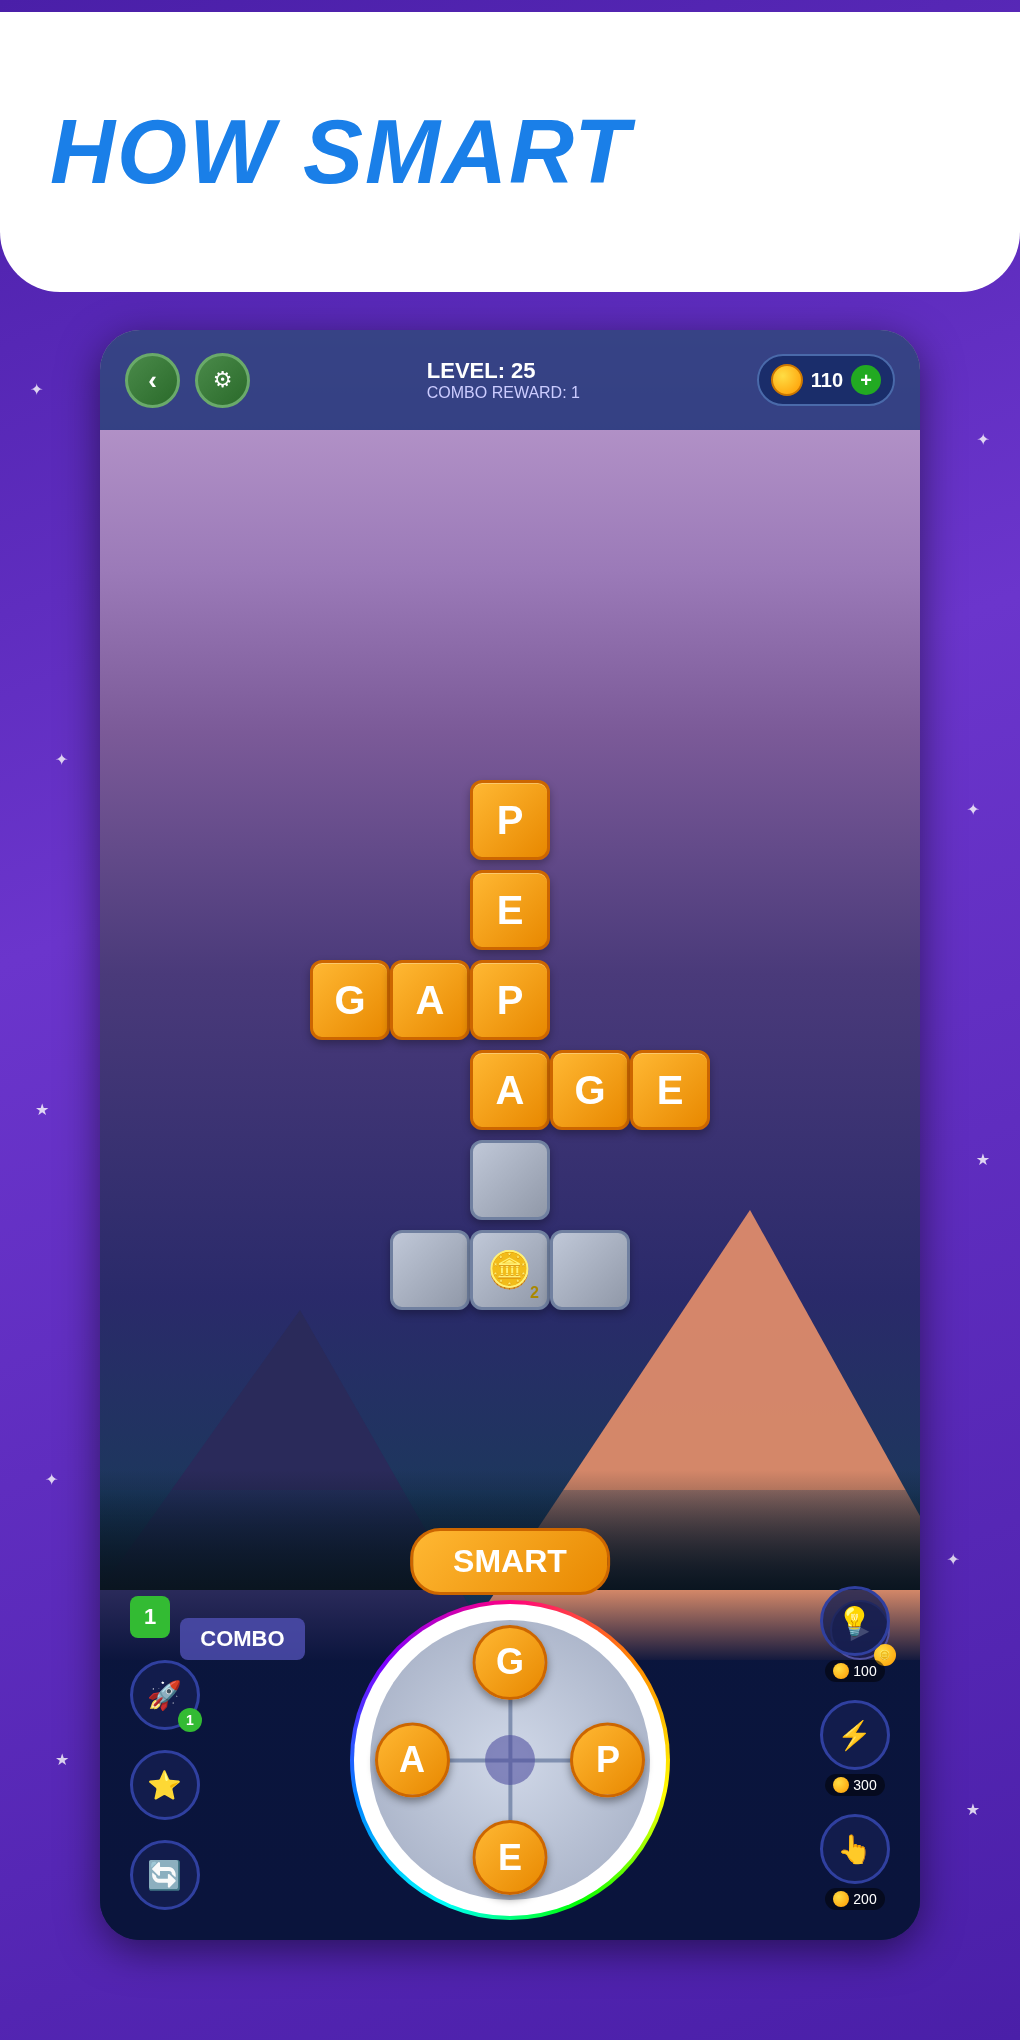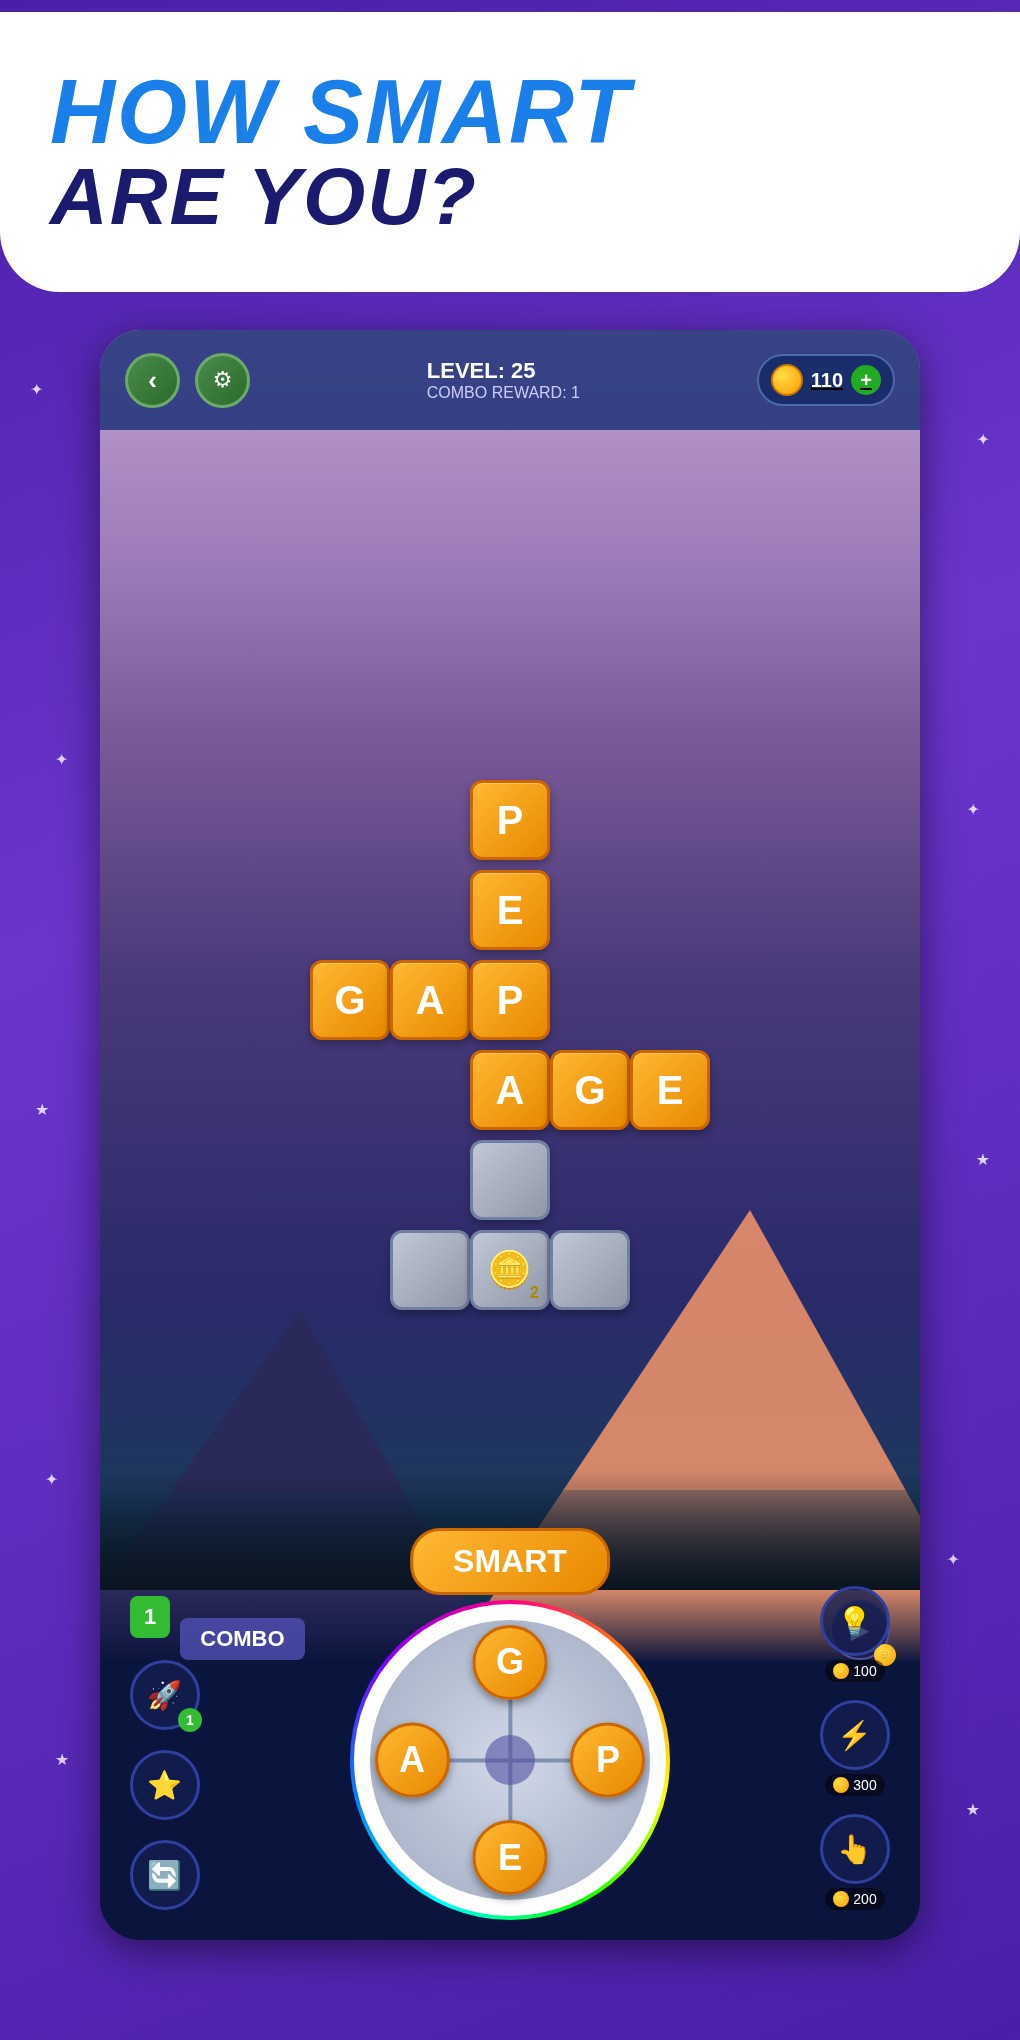--- a/index.html
+++ b/index.html
@@ -151,21 +151,20 @@
     }
 
     .coins-display {
       display: flex;
       align-items: center;
       gap: 8px;
       background: rgba(20, 40, 100, 0.8);
       border-radius: 30px;
       padding: 8px 12px;
       border: 2px solid #4a6aaa;
-      text-decoration: underline;
     }
 
     .coin-icon {
       width: 32px;
       height: 32px;
       border-radius: 50%;
       background: radial-gradient(circle at 35% 35%, #ffdd44, #ff9900);
       border: 2px solid #cc7700;
     }
 
@@ -508,21 +507,20 @@
 <div class="deco-star" style="left:45px;top:1470px">✦</div>
 <div class="deco-star" style="left:55px;top:1750px">★</div>
 <div class="deco-star" style="right:30px;top:430px">✦</div>
 <div class="deco-star" style="right:40px;top:800px">✦</div>
 <div class="deco-star" style="right:30px;top:1150px">★</div>
 <div class="deco-star" style="right:60px;top:1550px">✦</div>
 <div class="deco-star" style="right:40px;top:1800px">★</div>
 
 <div class="top-banner">
   <div class="headline-smart">HOW SMART</div>
-  <div class="headline-are">ARE YOU?</div>
 </div>
 
 <div class="device-frame">
 
   <div class="game-bg"></div>
 
   <div class="mountain-left"></div>
   <div class="mountain-right"></div>
 
   <div style="position:absolute;bottom:350px;left:0;right:0;height:100px;background:linear-gradient(180deg,rgba(20,60,100,0.3),rgba(10,30,60,0.8));z-index:5;"></div>

